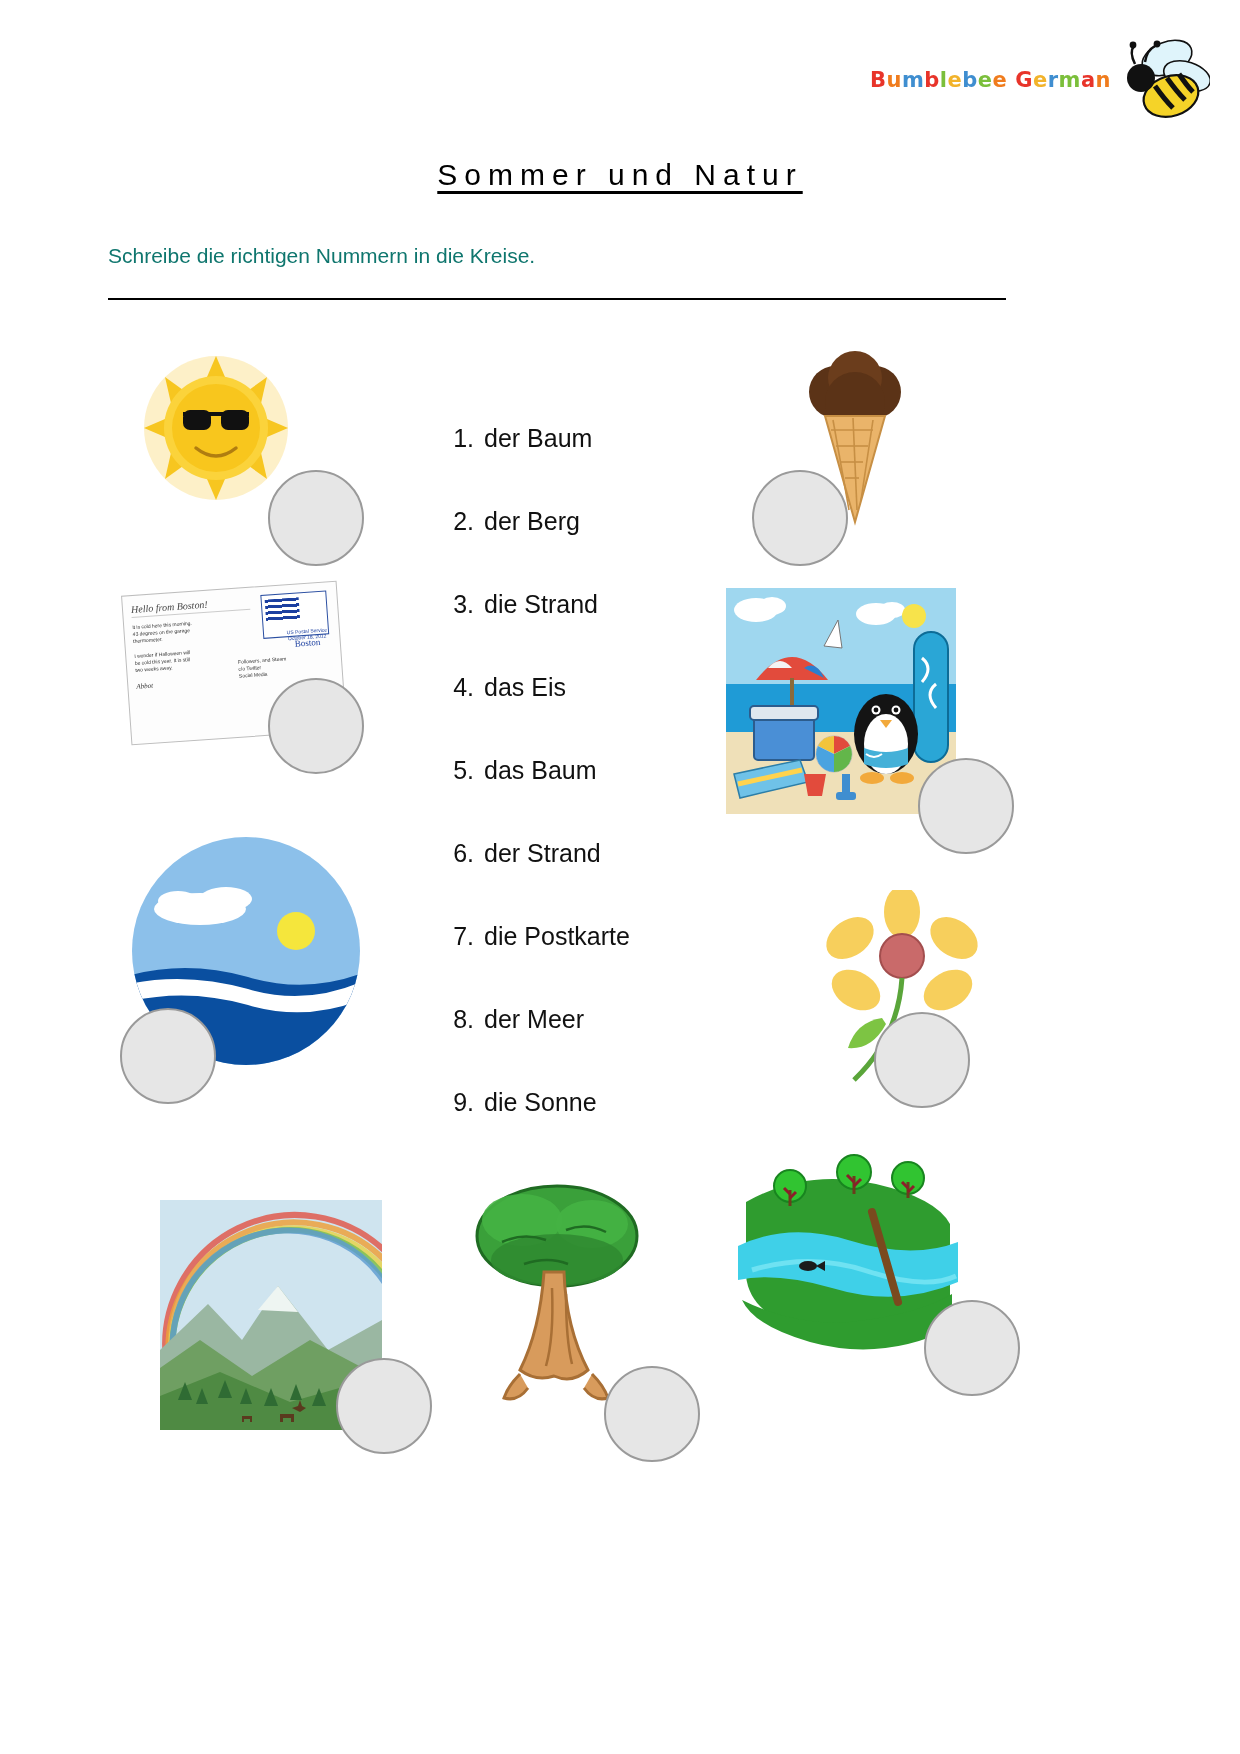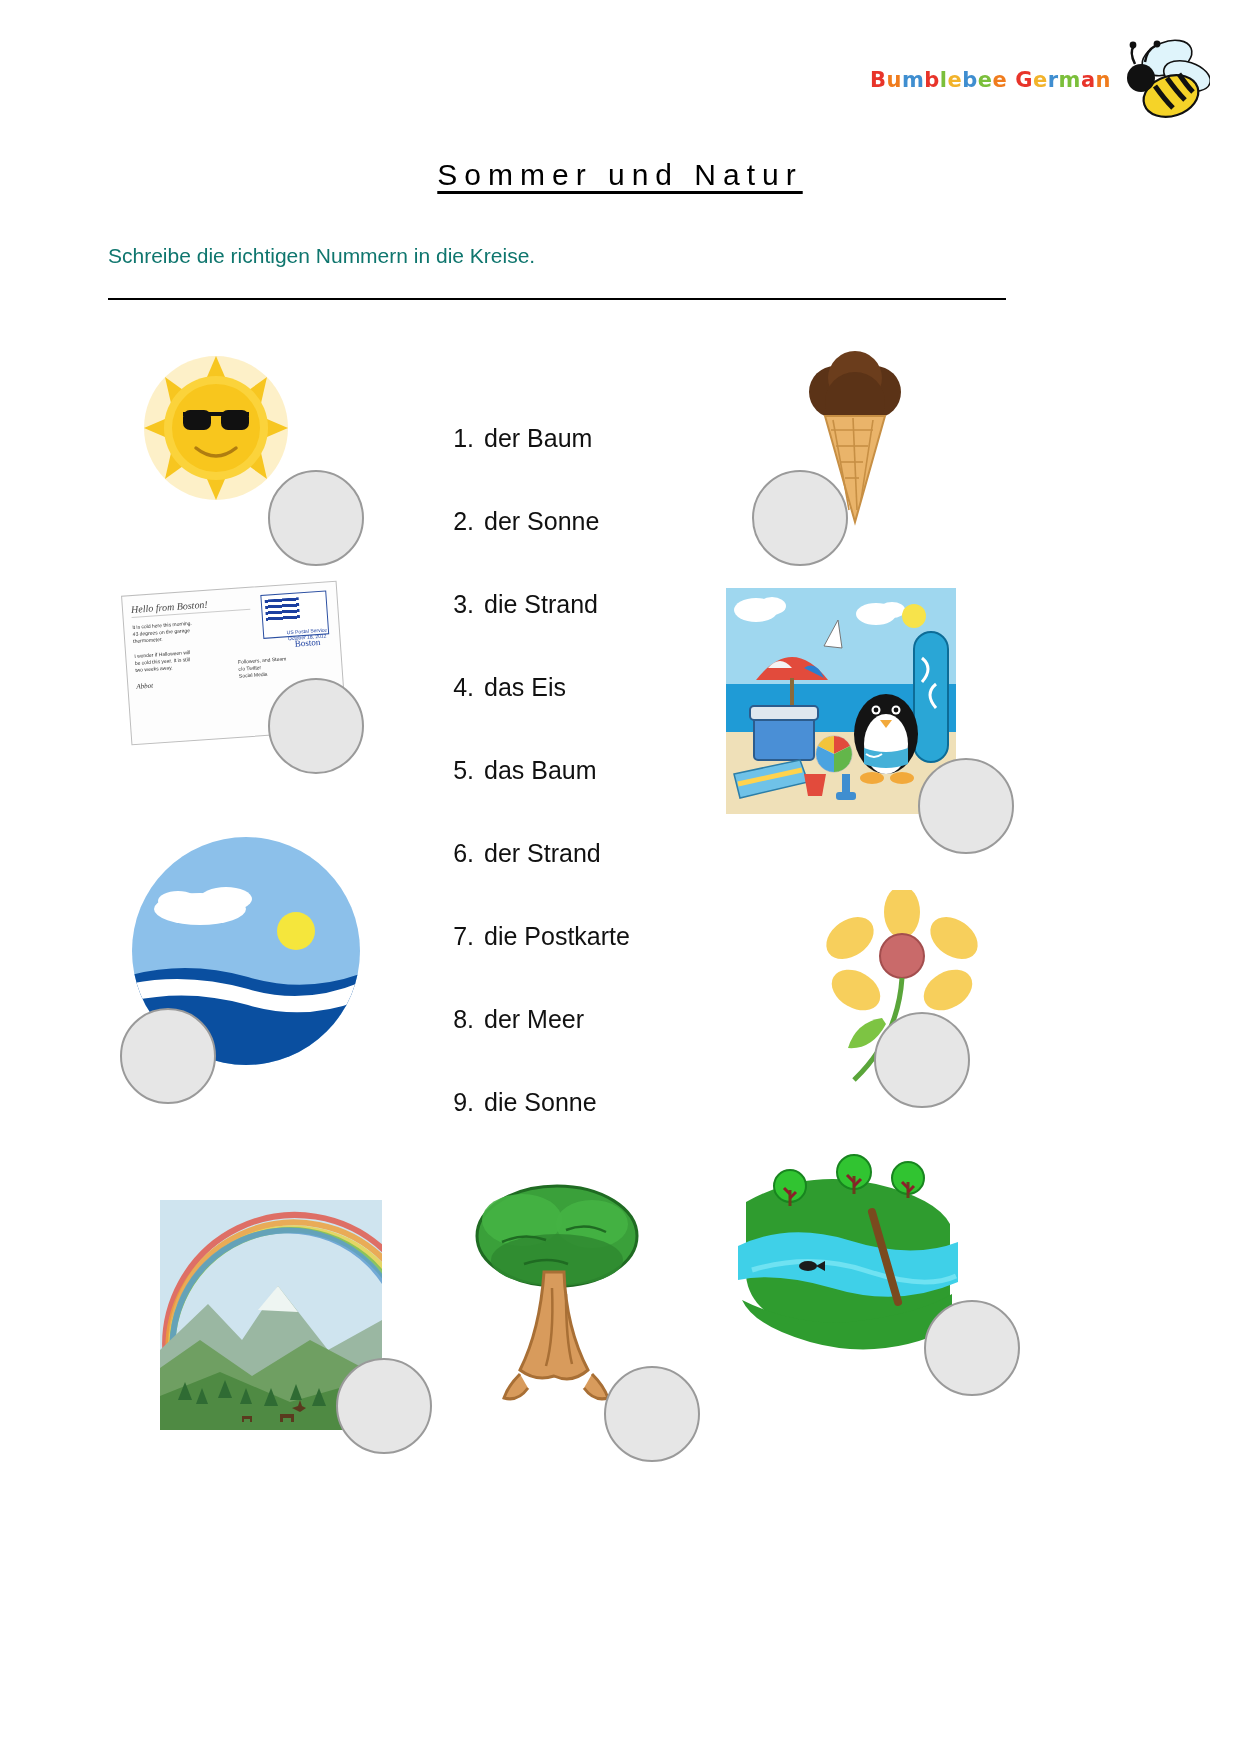--- a/index.html
+++ b/index.html
@@ -201,21 +201,21 @@
   </div>
   <div class="rule"></div>
 
   <div class="wordlist">
     <div class="word-row">
       <span class="word-num">1.</span>
       <span class="word-label">der Baum</span>
     </div>
     <div class="word-row">
       <span class="word-num">2.</span>
-      <span class="word-label">der Sonne</span>
+      <span class="word-label">der Berg</span>
     </div>
     <div class="word-row">
       <span class="word-num">3.</span>
       <span class="word-label">die Strand</span>
     </div>
     <div class="word-row">
       <span class="word-num">4.</span>
       <span class="word-label">das Eis</span>
     </div>
     <div class="word-row">

